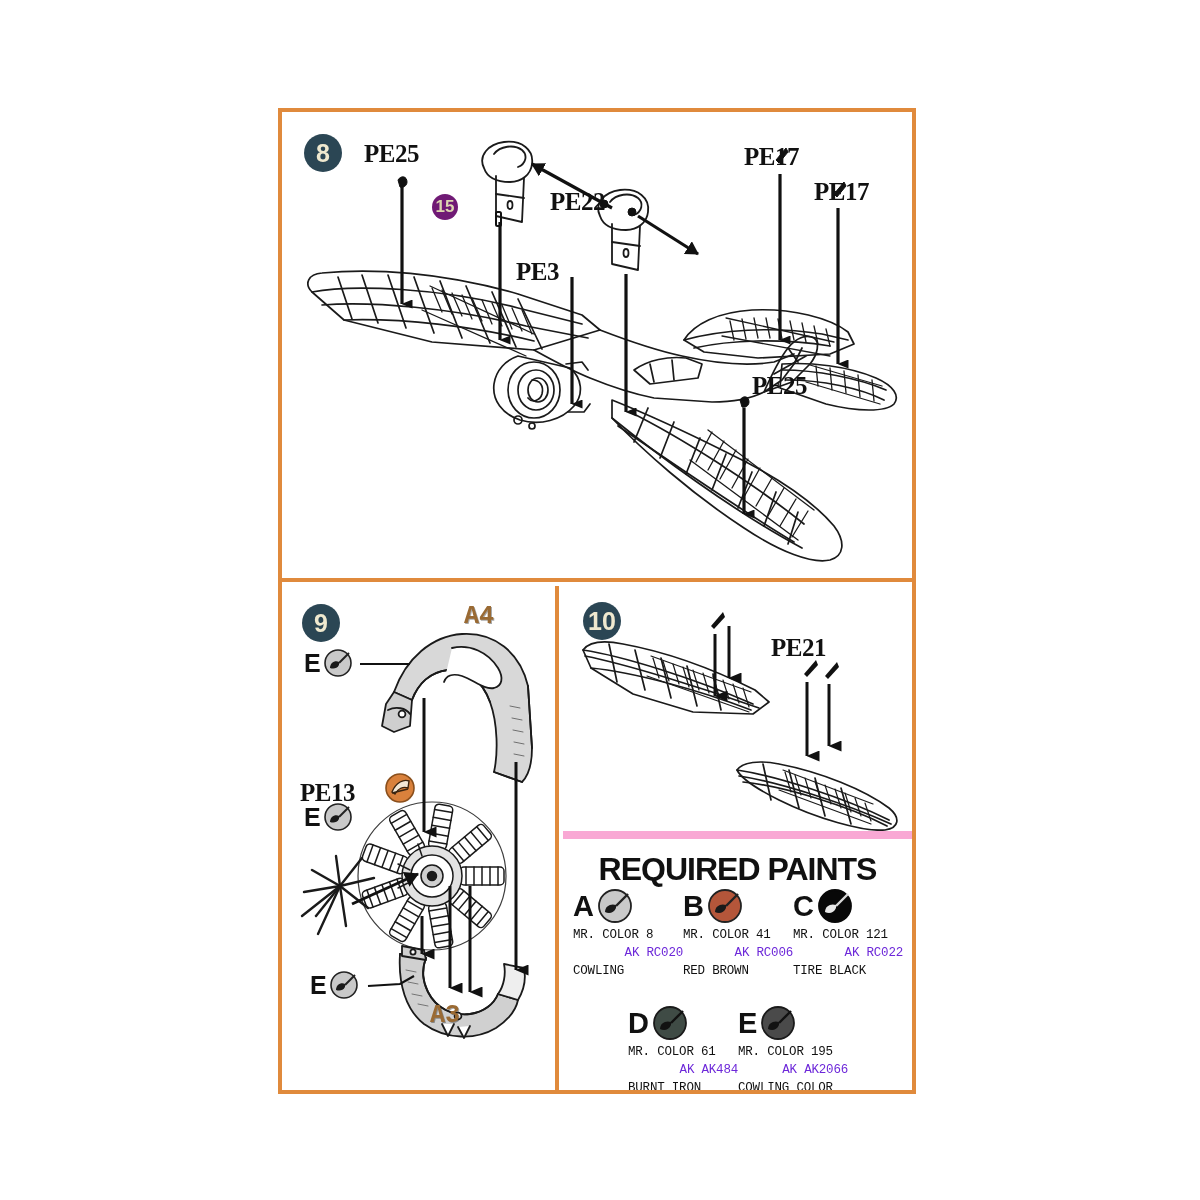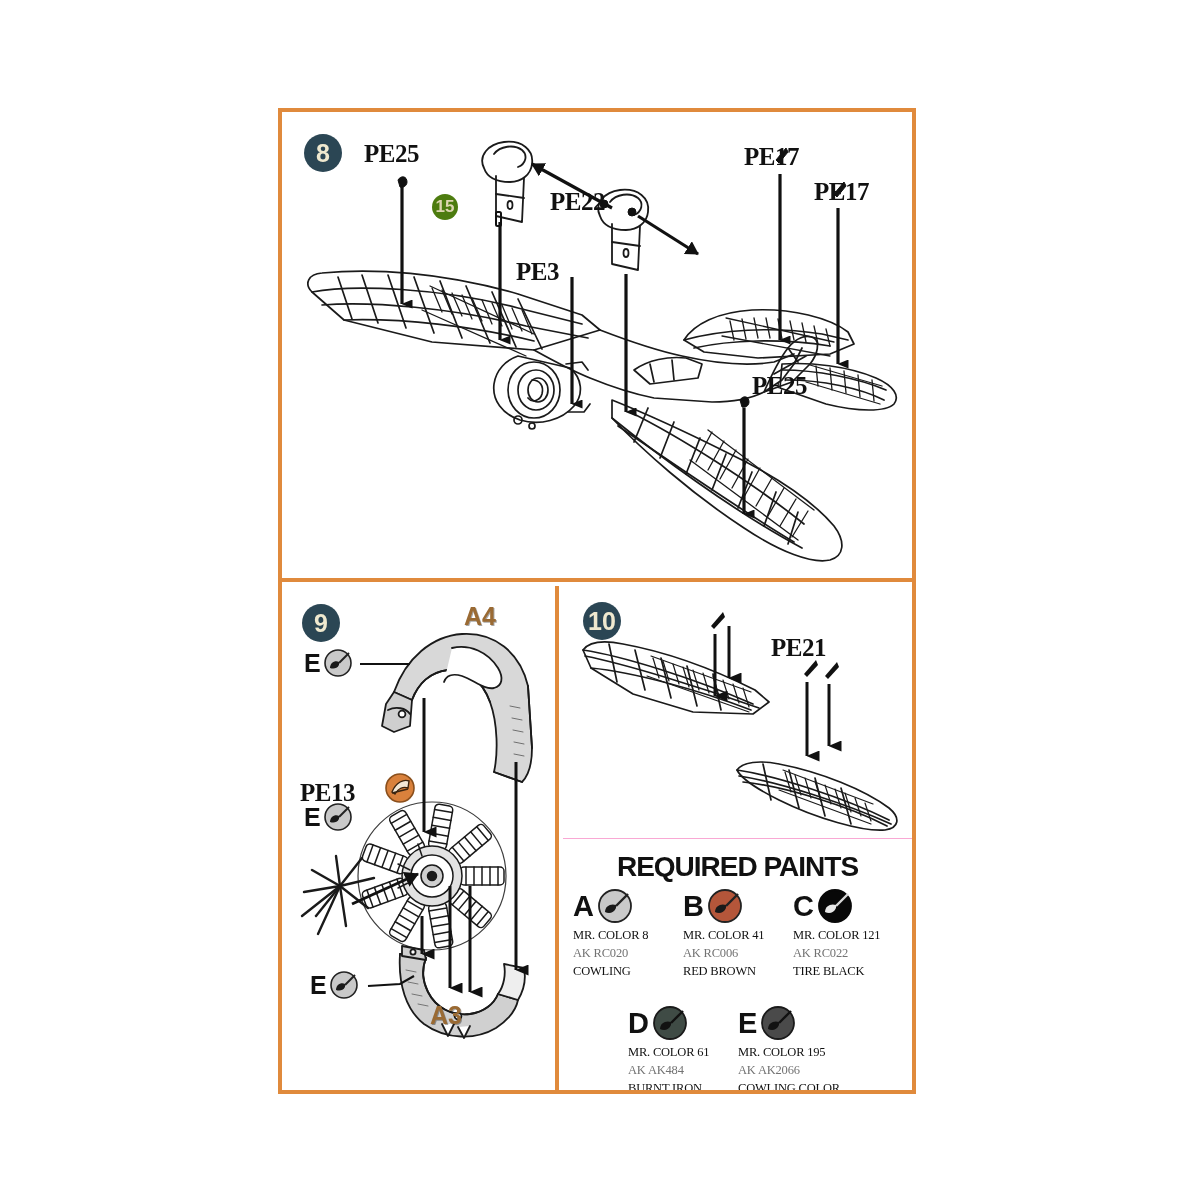--- a/index.html
+++ b/index.html
@@ -10,63 +10,63 @@
   }
   #sheet{
     position:absolute;left:278px;top:108px;width:638px;height:986px;
     background:#ffffff;
     border:4px solid #e08a3c;
     box-sizing:border-box;
   }
   .panel{position:absolute;box-sizing:border-box;background:#fff;overflow:hidden;}
   #panel8 {left:0px;  top:0px;   width:630px;height:470px;border-bottom:4px solid #e08a3c;}
   #panel9 {left:0px;  top:474px; width:277px;height:504px;border-right:4px solid #e08a3c;}
-  #panel10{left:281px;top:474px; width:349px;height:253px;border-bottom:1px solid #f9a8d4;}
+  #panel10{left:281px;top:474px; width:349px;height:253px;border-bottom:8px solid #f9a8d4;}
   #panelP {left:281px;top:731px; width:349px;height:247px;}
 
   .badge{
     position:absolute;border-radius:50%;
     display:flex;align-items:center;justify-content:center;
     color:#efe9cf;font-weight:bold;font-family:"Liberation Sans",sans-serif;
     letter-spacing:0px;
   }
   .badge.step{background:#2b4654;width:38px;height:38px;font-size:25px;}
-  .badge.sub{background:#4d7c0f;width:26px;height:26px;font-size:17px;color:#ddd6b0;}
+  .badge.sub{background:#701a75;width:26px;height:26px;font-size:17px;color:#ddd6b0;}
 
   .lbl{
     position:absolute;color:#111;font-weight:bold;
     font-family:Liberation Serif, serif;
     font-size:25px;letter-spacing:-0.5px;white-space:nowrap;
   }
   .part{
     position:absolute;color:#9a6a33;font-weight:bold;font-size:25px;
-    font-family:Liberation Sans, sans-serif;
+    font-family:Liberation Mono, monospace;
     text-shadow:1px 1px 0 rgba(0,0,0,.35);white-space:nowrap;
   }
   .pmark{
     position:absolute;display:flex;align-items:center;gap:2px;
   }
   .pmark .pl{font-size:25px;font-weight:bold;color:#111;font-family:"Liberation Sans",sans-serif;}
 
   svg{display:block;}
 
   
   #panelP .ptitle{
     position:absolute;left:0;right:0;top:8px;text-align:center;
-    font-size:28px;font-weight:bold;color:#111;letter-spacing:-1px;
+    font-size:32px;font-weight:bold;color:#111;letter-spacing:-1px;
     font-family:"Liberation Sans",sans-serif;
   }
   .paintgrid{position:absolute;left:10px;top:42px;width:330px;}
   .prow{display:flex;}
   .pcell{width:110px;}
   .pcell.off{margin-left:55px;}
   .phead{display:flex;align-items:center;gap:3px;height:42px;}
   .pletter{font-size:29px;font-weight:bold;color:#111;line-height:1;font-family:"Liberation Sans",sans-serif;}
-  .ptxt{font-size:12.5px;color:#111;line-height:1.42;letter-spacing:-0.2px;white-space:nowrap;font-family:Liberation Serif, serif;}
-  .ptxt.ak{color:#737373;}
+  .ptxt{font-size:12.5px;color:#111;line-height:1.42;letter-spacing:-0.2px;white-space:nowrap;font-family:Liberation Mono, monospace;}
+  .ptxt.ak{color:#6d28d9;text-align:right;}
 </style>
 </head>
 <body>
 
 <div id="sheet">
 
   <div class="panel" id="panel8">
 
     <div class="badge step" style="left:22px;top:22px;">8</div>
 

